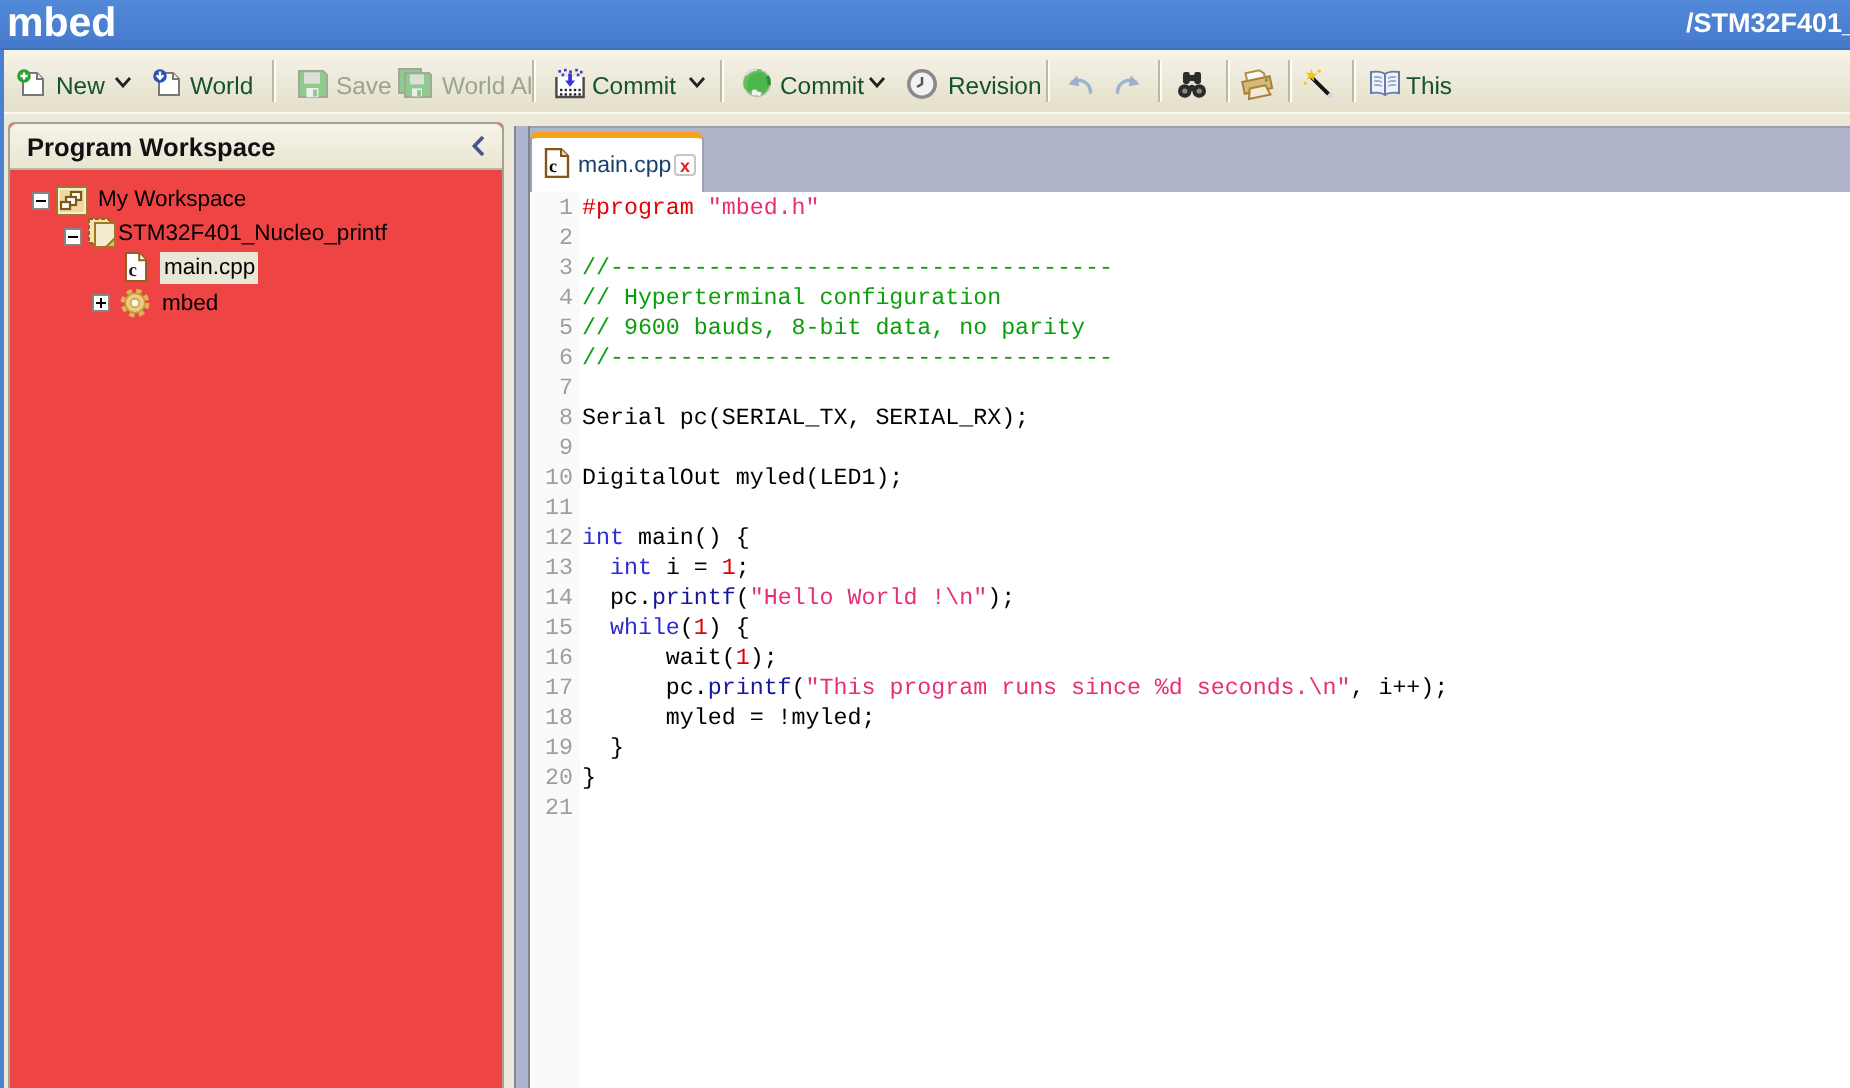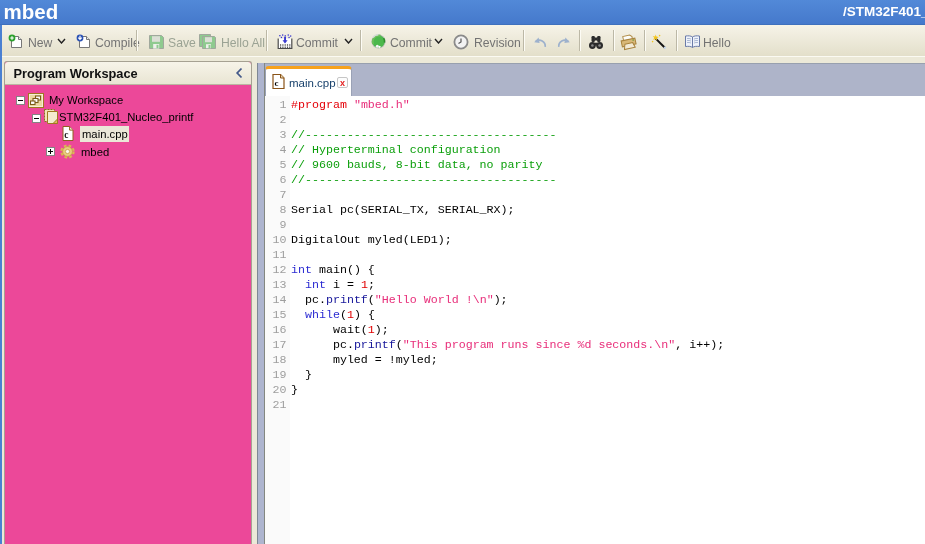--- a/index.html
+++ b/index.html
@@ -5,26 +5,26 @@
 html,body{width:925px;height:544px;overflow:hidden}
 body{font-family:"Liberation Sans",sans-serif;background:#ece9d8;position:relative}
 .abs{position:absolute}
 
 #topbar{left:0;top:0;width:925px;height:25px;background:linear-gradient(#5289d8,#4579cc);border-bottom:1px solid #3e70bd}
 #logo{left:3.5px;top:0px;font-size:20.5px;font-weight:bold;color:#fff;letter-spacing:0px}
 #proj{left:843px;top:4px;font-size:13.5px;font-weight:bold;color:#fff;white-space:nowrap}
 
 #toolbar{left:0;top:25px;width:925px;height:32px;background:linear-gradient(#f6f3e8,#e3dfca);border-bottom:1px solid #fbfaf2}
 #leftedge{left:0;top:25px;width:2px;height:521px;background:#4a80d2}
-.tbtxt{position:absolute;top:35.5px;font-size:12.2px;color:#737373;white-space:nowrap}
+.tbtxt{position:absolute;top:35.5px;font-size:12.2px;color:#14532d;white-space:nowrap}
 .tbdis{color:#9ba394}
 .sep{position:absolute;top:30px;width:2px;height:21px;border-left:1px solid #bcb8a6;border-right:1px solid #fdfcf5}
 .chev{position:absolute;top:38px;width:9px;height:6px}
 
-#panel{left:4px;top:61px;width:248px;height:483px;background:#ec4899;border:1px solid #a6a192;border-bottom:none;border-radius:3px 3px 0 0}
+#panel{left:4px;top:61px;width:248px;height:483px;background:#ef4444;border:1px solid #a6a192;border-bottom:none;border-radius:3px 3px 0 0}
 #phead{left:0;top:0;width:246px;height:23px;background:linear-gradient(#f7f4e9,#e9e5d3);border-bottom:1px solid #bab5a1;border-radius:3px 3px 0 0}
 #phead span{position:absolute;left:8.5px;top:4px;font-size:12.8px;font-weight:bold;color:#111}
 #pcol{right:8px;top:5px}
 .trow{position:absolute;font-size:11.25px;color:#000;white-space:nowrap}
 .tog{position:absolute;width:9px;height:9px;border:1px solid #848484;background:#fff}
 .tog i{position:absolute;left:1px;top:3px;width:5px;height:1px;background:#000}
 .tog b{position:absolute;left:3px;top:1px;width:1px;height:5px;background:#000}
 #hilite{left:75px;top:64px;width:49px;height:16px;background:#ebe7d8}
 
 #split{left:257.4px;top:63px;width:7.5px;height:481px;background:#aeb5cf;border-left:1.3px solid #7f8894;border-right:1.4px solid #838781}
@@ -61,37 +61,37 @@
 <div class="tbtxt" style="left:28px">New</div>
 <svg class="chev" style="left:57px">
     <path d="M1 1l3.5 4L8 1" fill="none" stroke="#222" stroke-width="1.4"></path>
   </svg>
 <svg class="abs" style="left:76px;top:34px" width="16" height="16" viewBox="0 0 16 16">
  <path d="M3.5 2.5h7l3 3v8h-10z" fill="#fff" stroke="#777"></path>
  <path d="M10.5 2.5v3h3" fill="#eee" stroke="#777"></path>
  <circle cx="4" cy="4" r="3.4" fill="#2b52b4"></circle>
     <path d="M4 1.8v3.4M2.3 3.6L4 5.4l1.7-1.8" fill="none" stroke="#fff" stroke-width="1.2"></path>
 </svg>
-<div class="tbtxt" style="left:95px">Compile</div>
+<div class="tbtxt" style="left:95px">World</div>
 <div class="sep" style="left:136px"></div>
 <svg class="abs" style="left:149px;top:35px" width="15" height="14" viewBox="0 0 15 14">
  <path d="M.5.5h12l2 2v11h-14z" fill="#8fca8f" stroke="#a0a89c"></path>
  <rect x="3" y="1.2" width="8" height="5.6" fill="#dcdfd6"></rect>
  <rect x="4.2" y="9" width="6" height="4.6" fill="#eef0ea"></rect>
  <rect x="7.5" y="9.8" width="2" height="3.4" fill="#8fca8f"></rect>
 </svg>
 <div class="tbtxt tbdis" style="left:168px">Save</div>
 <svg class="abs" style="left:199px;top:34px" width="17" height="16" viewBox="0 0 17 16">
  <path d="M.5.5h11v12h-11z" fill="#8fca8f" stroke="#a0a89c"></path>
  <path d="M3.5 2.5h12l1 1v11h-13z" fill="#8fca8f" stroke="#a0a89c"></path>
  <rect x="6" y="3.2" width="7" height="5" fill="#dcdfd6"></rect>
  <rect x="7" y="10.2" width="5" height="4" fill="#eef0ea"></rect>
  <rect x="9.5" y="11" width="2" height="3.2" fill="#8fca8f"></rect>
 </svg>
-<div class="tbtxt tbdis" style="left:221px">Hello All</div>
+<div class="tbtxt tbdis" style="left:221px">World All</div>
 <div class="sep" style="left:266px"></div>
 <svg class="abs" style="left:277px;top:34px" width="16" height="16" viewBox="0 0 16 16">
  <path d="M1.2 4.5v10h13.6v-10" fill="#fff" stroke="#4a4a4a" stroke-width="1.2"></path>
  <g fill="#3a3ad0">
   <rect x="2.2" y="1" width="1.3" height="1.3"></rect>
       <rect x="5" y="0.4" width="1.3" height="1.3"></rect>
       <rect x="7.6" y="1.2" width="1.3" height="1.3"></rect>
       <rect x="10.6" y="0.4" width="1.3" height="1.3"></rect>
       <rect x="13" y="1.4" width="1.3" height="1.3"></rect>
       <rect x="3.8" y="2.8" width="1.3" height="1.3"></rect>
@@ -172,21 +172,21 @@
     <circle cx="1.6" cy="7.6" r=".8" fill="#f2c51d"></circle>
 </svg>
 <div class="sep" style="left:676px"></div>
 <svg class="abs" style="left:684px;top:35px" width="17" height="14" viewBox="0 0 17 14">
  <path d="M8.5 2C7 .8 4.5.6 1.5 1v10.5c3-.4 5.5-.2 7 1 1.5-1.2 4-1.4 7-1V1c-3-.4-5.5-.2-7 1z" fill="#eef2fa" stroke="#6a7ba8"></path>
  <path d="M8.5 2v10.5" stroke="#6a7ba8"></path>
  <g stroke="#9fb0d0" stroke-width=".8">
       <path d="M3 3.5c1.6-.2 3 0 4 .6M3 5.5c1.6-.2 3 0 4 .6M3 7.5c1.6-.2 3 0 4 .6M10 4.1c1-.6 2.4-.8 4-.6M10 6.1c1-.6 2.4-.8 4-.6M10 8.1c1-.6 2.4-.8 4-.6"></path>
     </g>
 </svg>
-<div class="tbtxt" style="left:703px">Hello</div>
+<div class="tbtxt" style="left:703px">This</div>
 
 <div class="abs" id="panel">
  <div class="abs" id="phead">
       <span>Program Workspace</span>
       <svg class="abs" id="pcol" width="8" height="12" viewBox="0 0 8 12">
         <path d="M6.5 1.5L2.2 6l4.3 4.5" fill="none" stroke="#44598a" stroke-width="1.8"></path>
       </svg>
     </div>
  <div class="abs" id="hilite"></div>
  <div class="tog" style="left:11px;top:34px">

